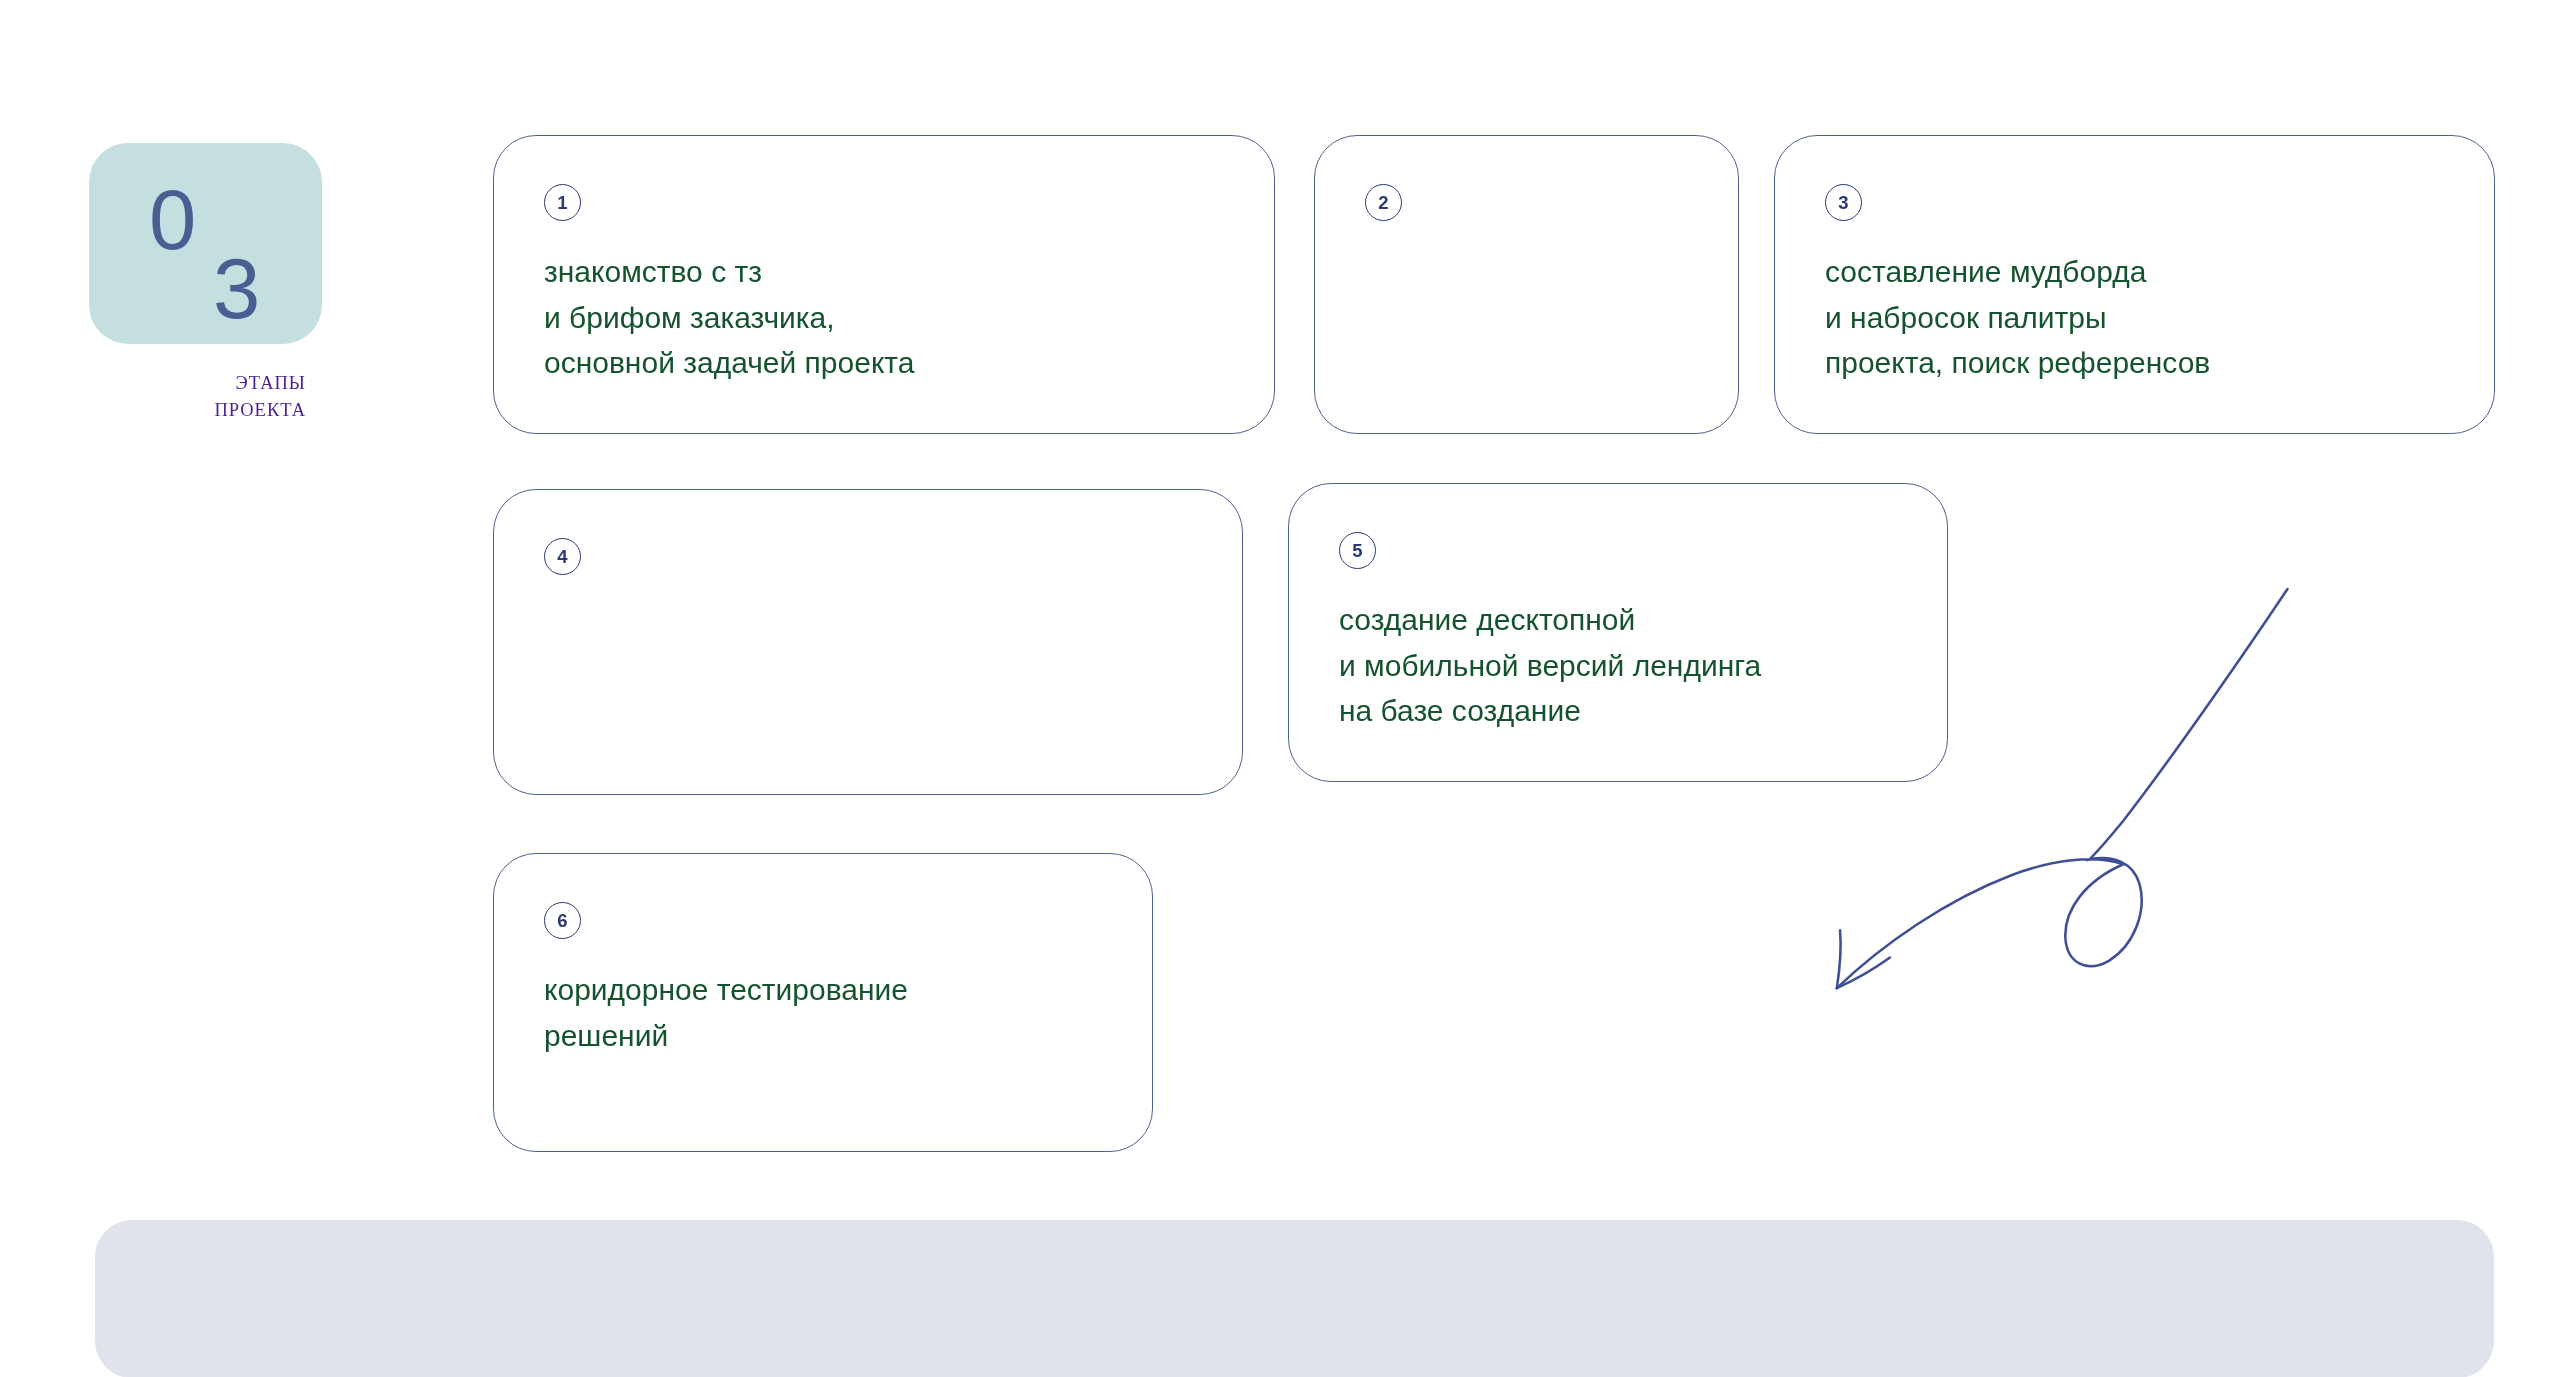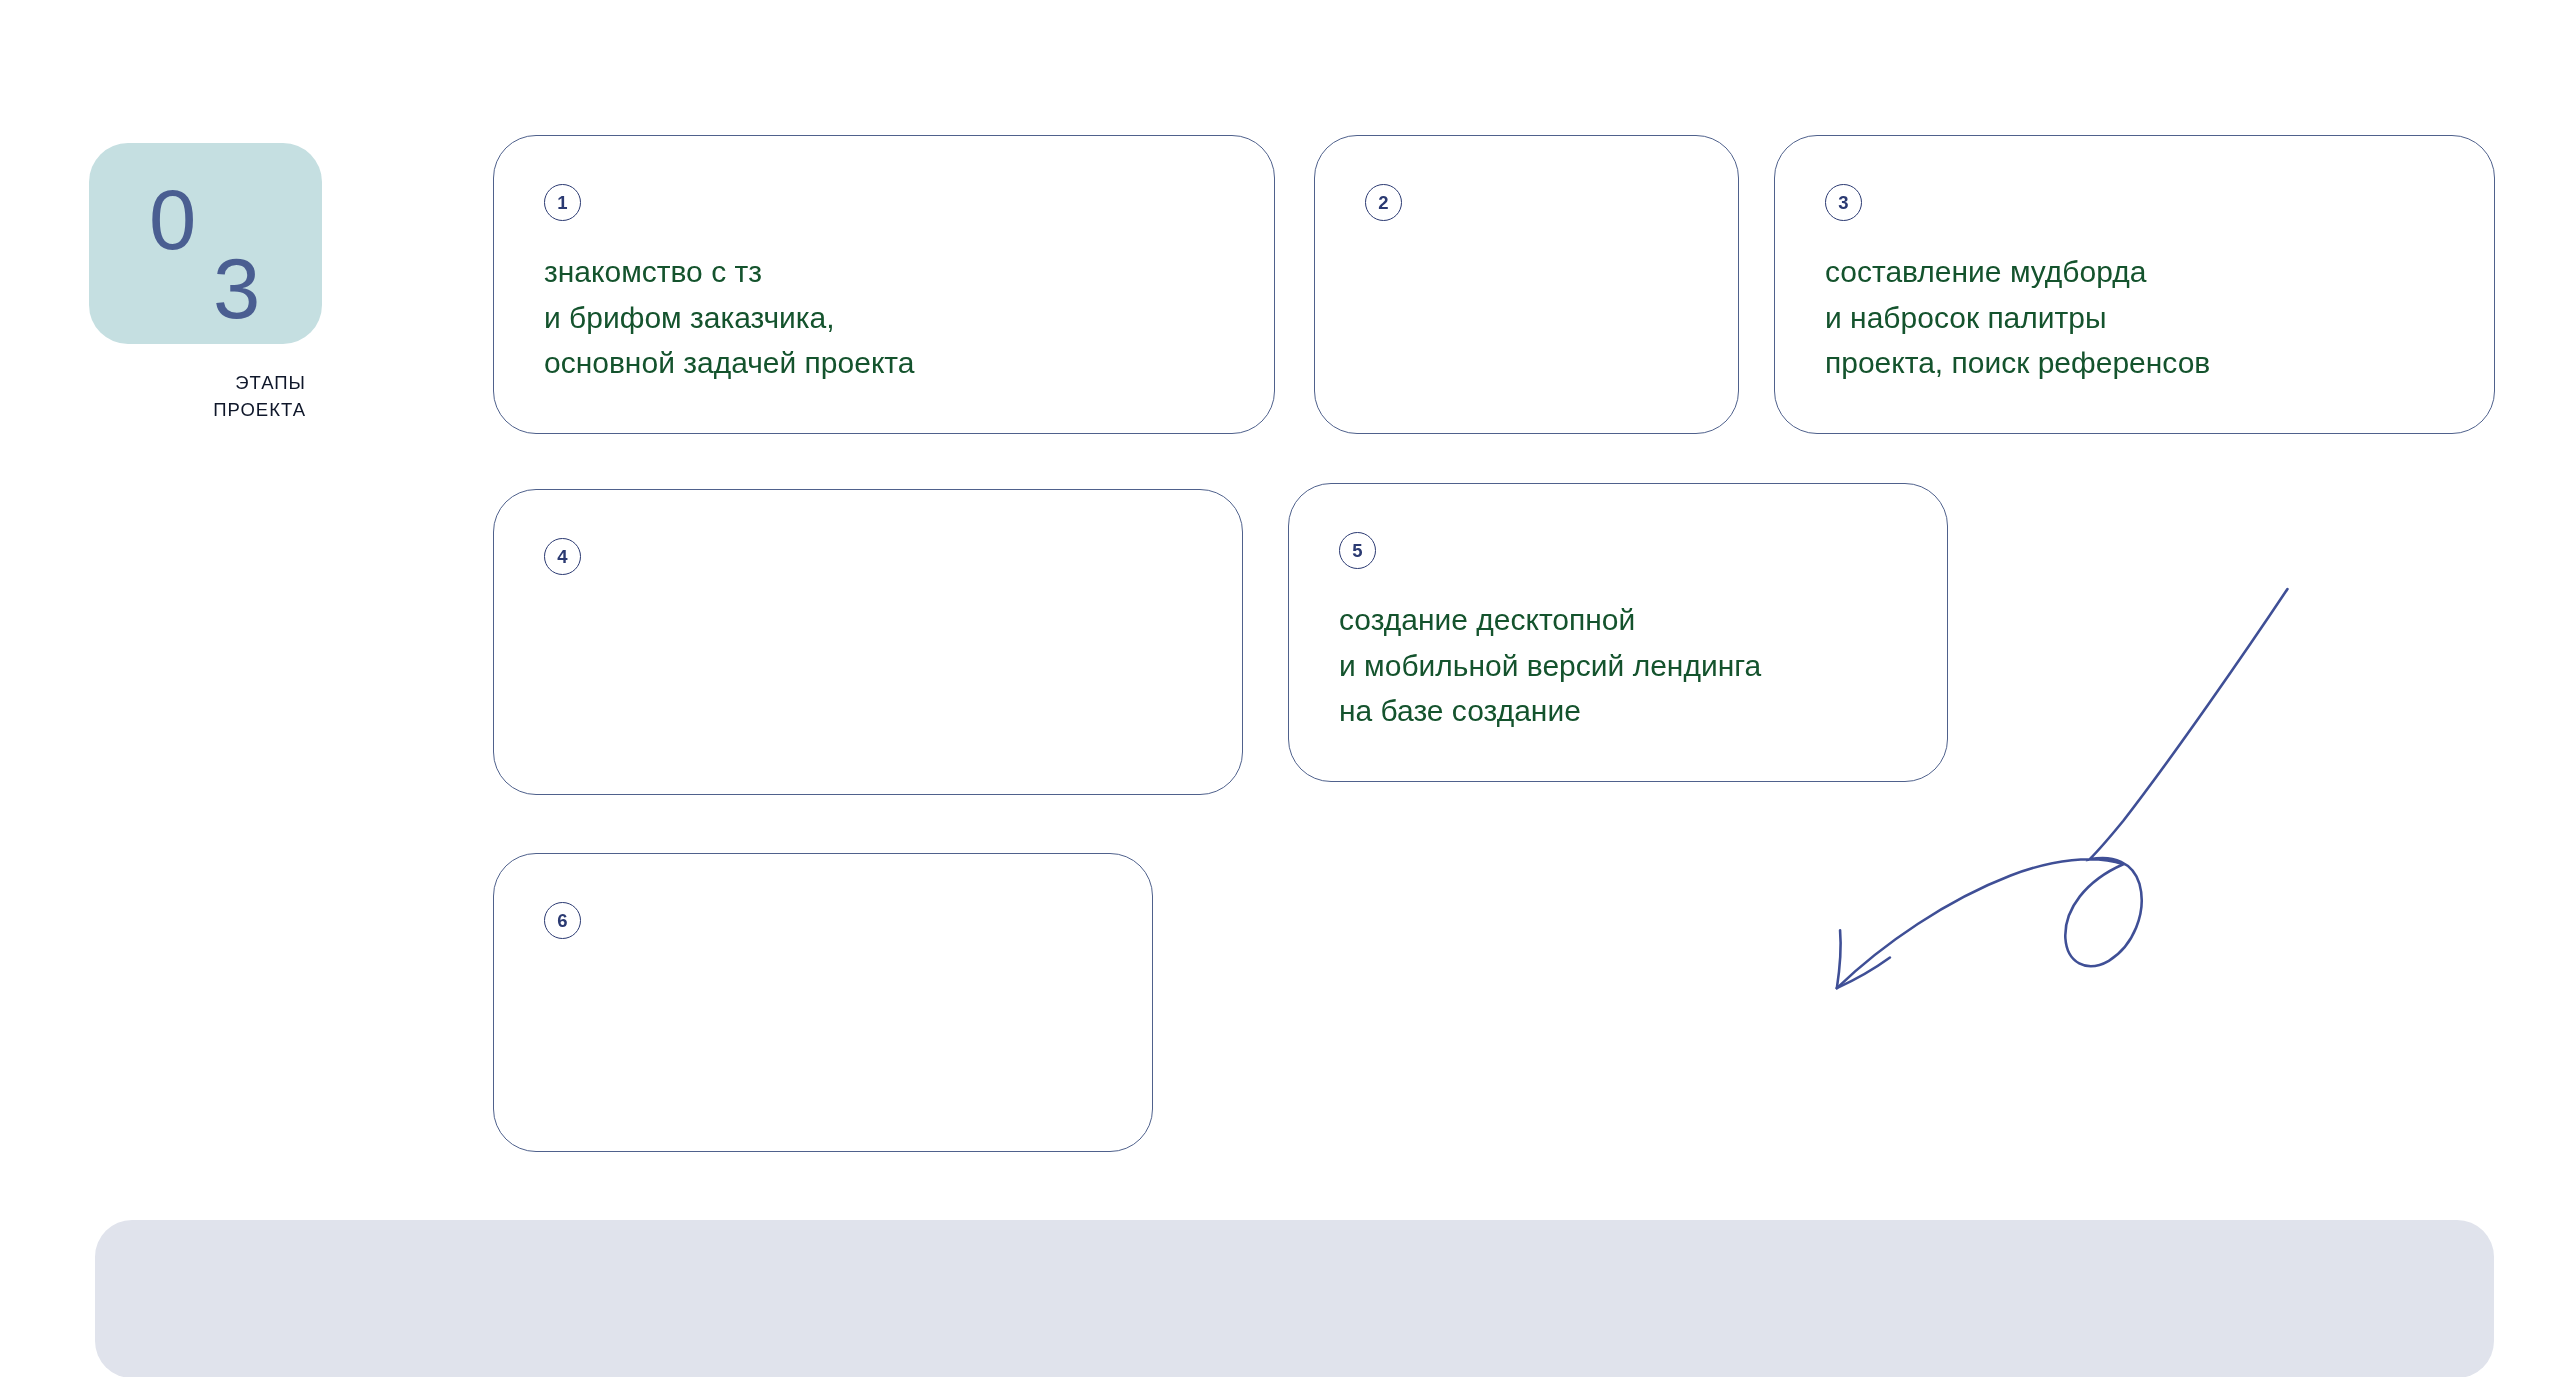--- a/index.html
+++ b/index.html
@@ -49,24 +49,25 @@
   }
   .section-digit.d1 { left: 60px; top: 34px; }
   .section-digit.d2 { left: 124px; top: 103px; }
 
   .section-caption {
     margin-top: 26px;
     width: 233px;
     text-align: right;
     padding-right: 16px;
     box-sizing: border-box;
-    color: #0f172a;
+    color: #4c1d95;
     font-size: 18.5px;
     line-height: 1.45;
     letter-spacing: 1px;
+    font-family: Liberation Serif, serif;
   }
 
   
   .card {
     position: absolute;
     background: #ffffff;
     border: 1.6px solid #4f618c;
     border-radius: 43px;
     box-sizing: border-box;
   }
@@ -166,20 +167,22 @@
 
   <div class="card" id="card-5">
     <div class="card-badge">5</div>
     <div class="card-text">создание десктопной
 и мобильной версий лендинга
 на базе создание</div>
   </div>
 
   <div class="card" id="card-6">
     <div class="card-badge">6</div>
+    <div class="card-text">коридорное тестирование
+решений</div>
   </div>
 
   <svg id="arrow-doodle" viewBox="0 0 640 550" fill="none" xmlns="http://www.w3.org/2000/svg">
     <path d="M612 42 C 560 120, 470 250, 408 330
              C 390 352, 376 368, 366 378
              C 396 372, 420 382, 428 408
              C 438 444, 420 486, 390 504
              C 362 520, 338 506, 336 476
              C 334 440, 362 404, 408 384
              C 372 372, 320 378, 268 398

